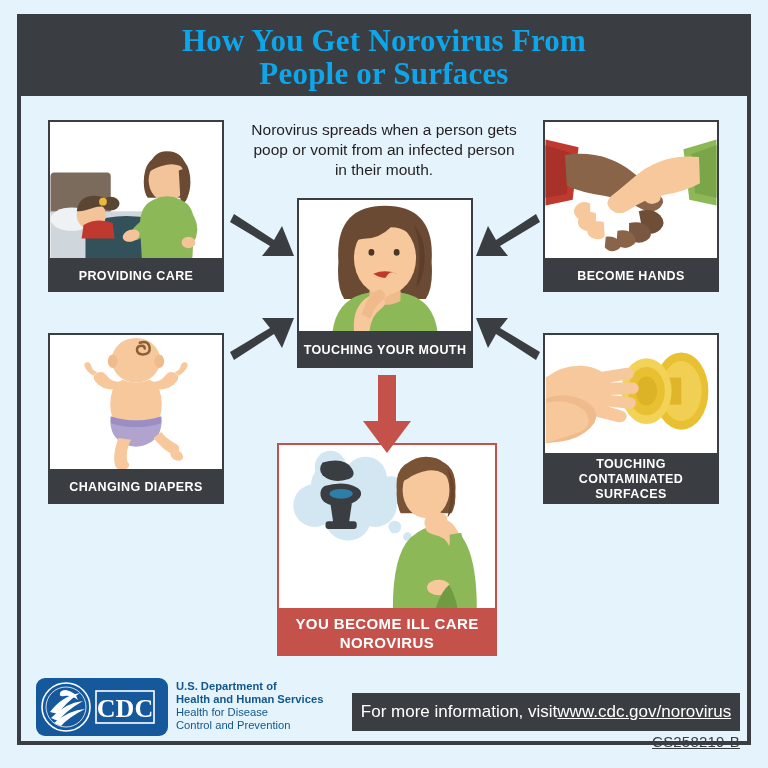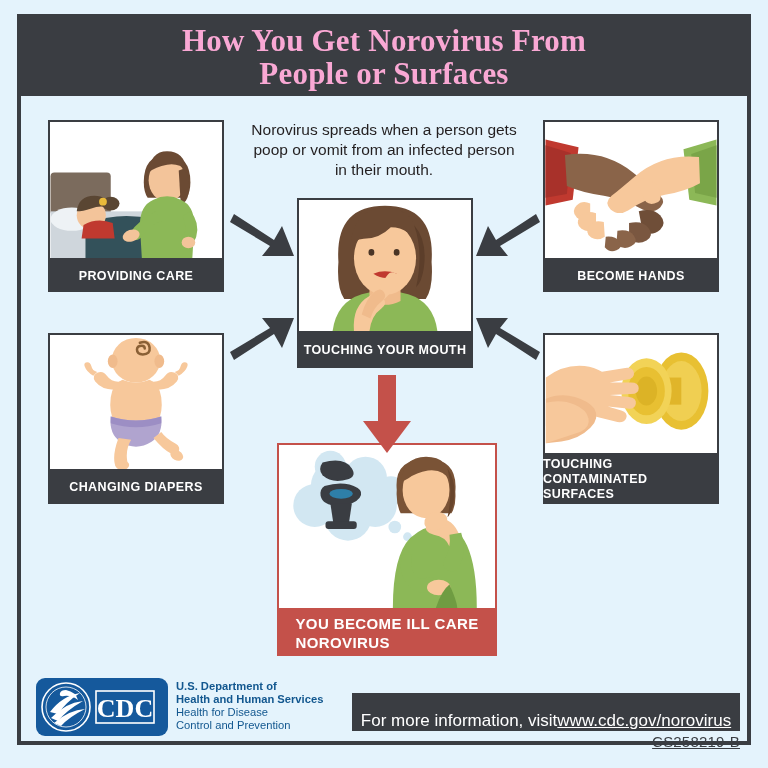--- a/index.html
+++ b/index.html
@@ -22,21 +22,21 @@
   }
   .title-bar{
     position:absolute;left:21px;top:18px;width:726px;height:78px;
     background:#3a3d42;
     display:flex;align-items:center;justify-content:center;
     text-align:center;
   }
   .title-bar .ttl{
     font-family:"Liberation Serif", serif;
     font-weight:bold;
-    color:#f9a8d4;
+    color:#0ea5e9;
     font-size:31px;
     line-height:33px;
     letter-spacing:.2px;
     white-space:pre-line;
   }
   .intro{
     position:absolute;left:224px;top:120px;width:320px;
     text-align:center;
     font-size:15.5px;line-height:20px;color:#231f20;
     white-space:pre-line;
@@ -47,21 +47,21 @@
   .card .pic{
     position:absolute;left:0;top:0;right:0;
     background:#ffffff;
     border:2px solid #3a3d42;
     box-sizing:border-box;
     overflow:hidden;
   }
   .card .cap{
     position:absolute;left:0;right:0;bottom:0;
     background:#3a3d42;color:#fff;
-    display:flex;align-items:center;justify-content:center;
+    display:flex;align-items:center;justify-content:center;text-align:center;
     font-size:12.5px;font-weight:bold;letter-spacing:.4px;
     line-height:15px;white-space:pre-line;
   }
   .card.red .pic{border-color:#c4514a;}
   .card.red .cap{background:#c4514a;font-size:15px;line-height:19px;}
 
   
   #card-care{left:48px;top:120px;width:176px;height:172px;}
   #card-care .pic{height:140px;}
   #card-care .cap{height:32px;}
@@ -93,21 +93,21 @@
   .cdc-logo{position:absolute;left:36px;top:678px;width:132px;height:58px;}
   .hhs-text{
     position:absolute;left:176px;top:680px;width:170px;
     color:#12578f;font-size:11.2px;line-height:13px;
   }
   .hhs-text .b{font-weight:bold;}
   .hhs-text .n{font-weight:normal;}
   .info-bar{
     position:absolute;left:352px;top:693px;width:388px;height:38px;
     background:#3a3d42;color:#fff;
-    display:flex;align-items:flex-end;justify-content:center;
+    display:flex;align-items:center;justify-content:center;
     font-size:17px;
   }
   .info-bar .u{text-decoration:underline;}
   .cscode{
     position:absolute;right:28px;top:733px;
     font-size:15px;color:#3a3d42;letter-spacing:.2px;text-decoration:underline;
   }
 </style>
 </head>
 <body>

